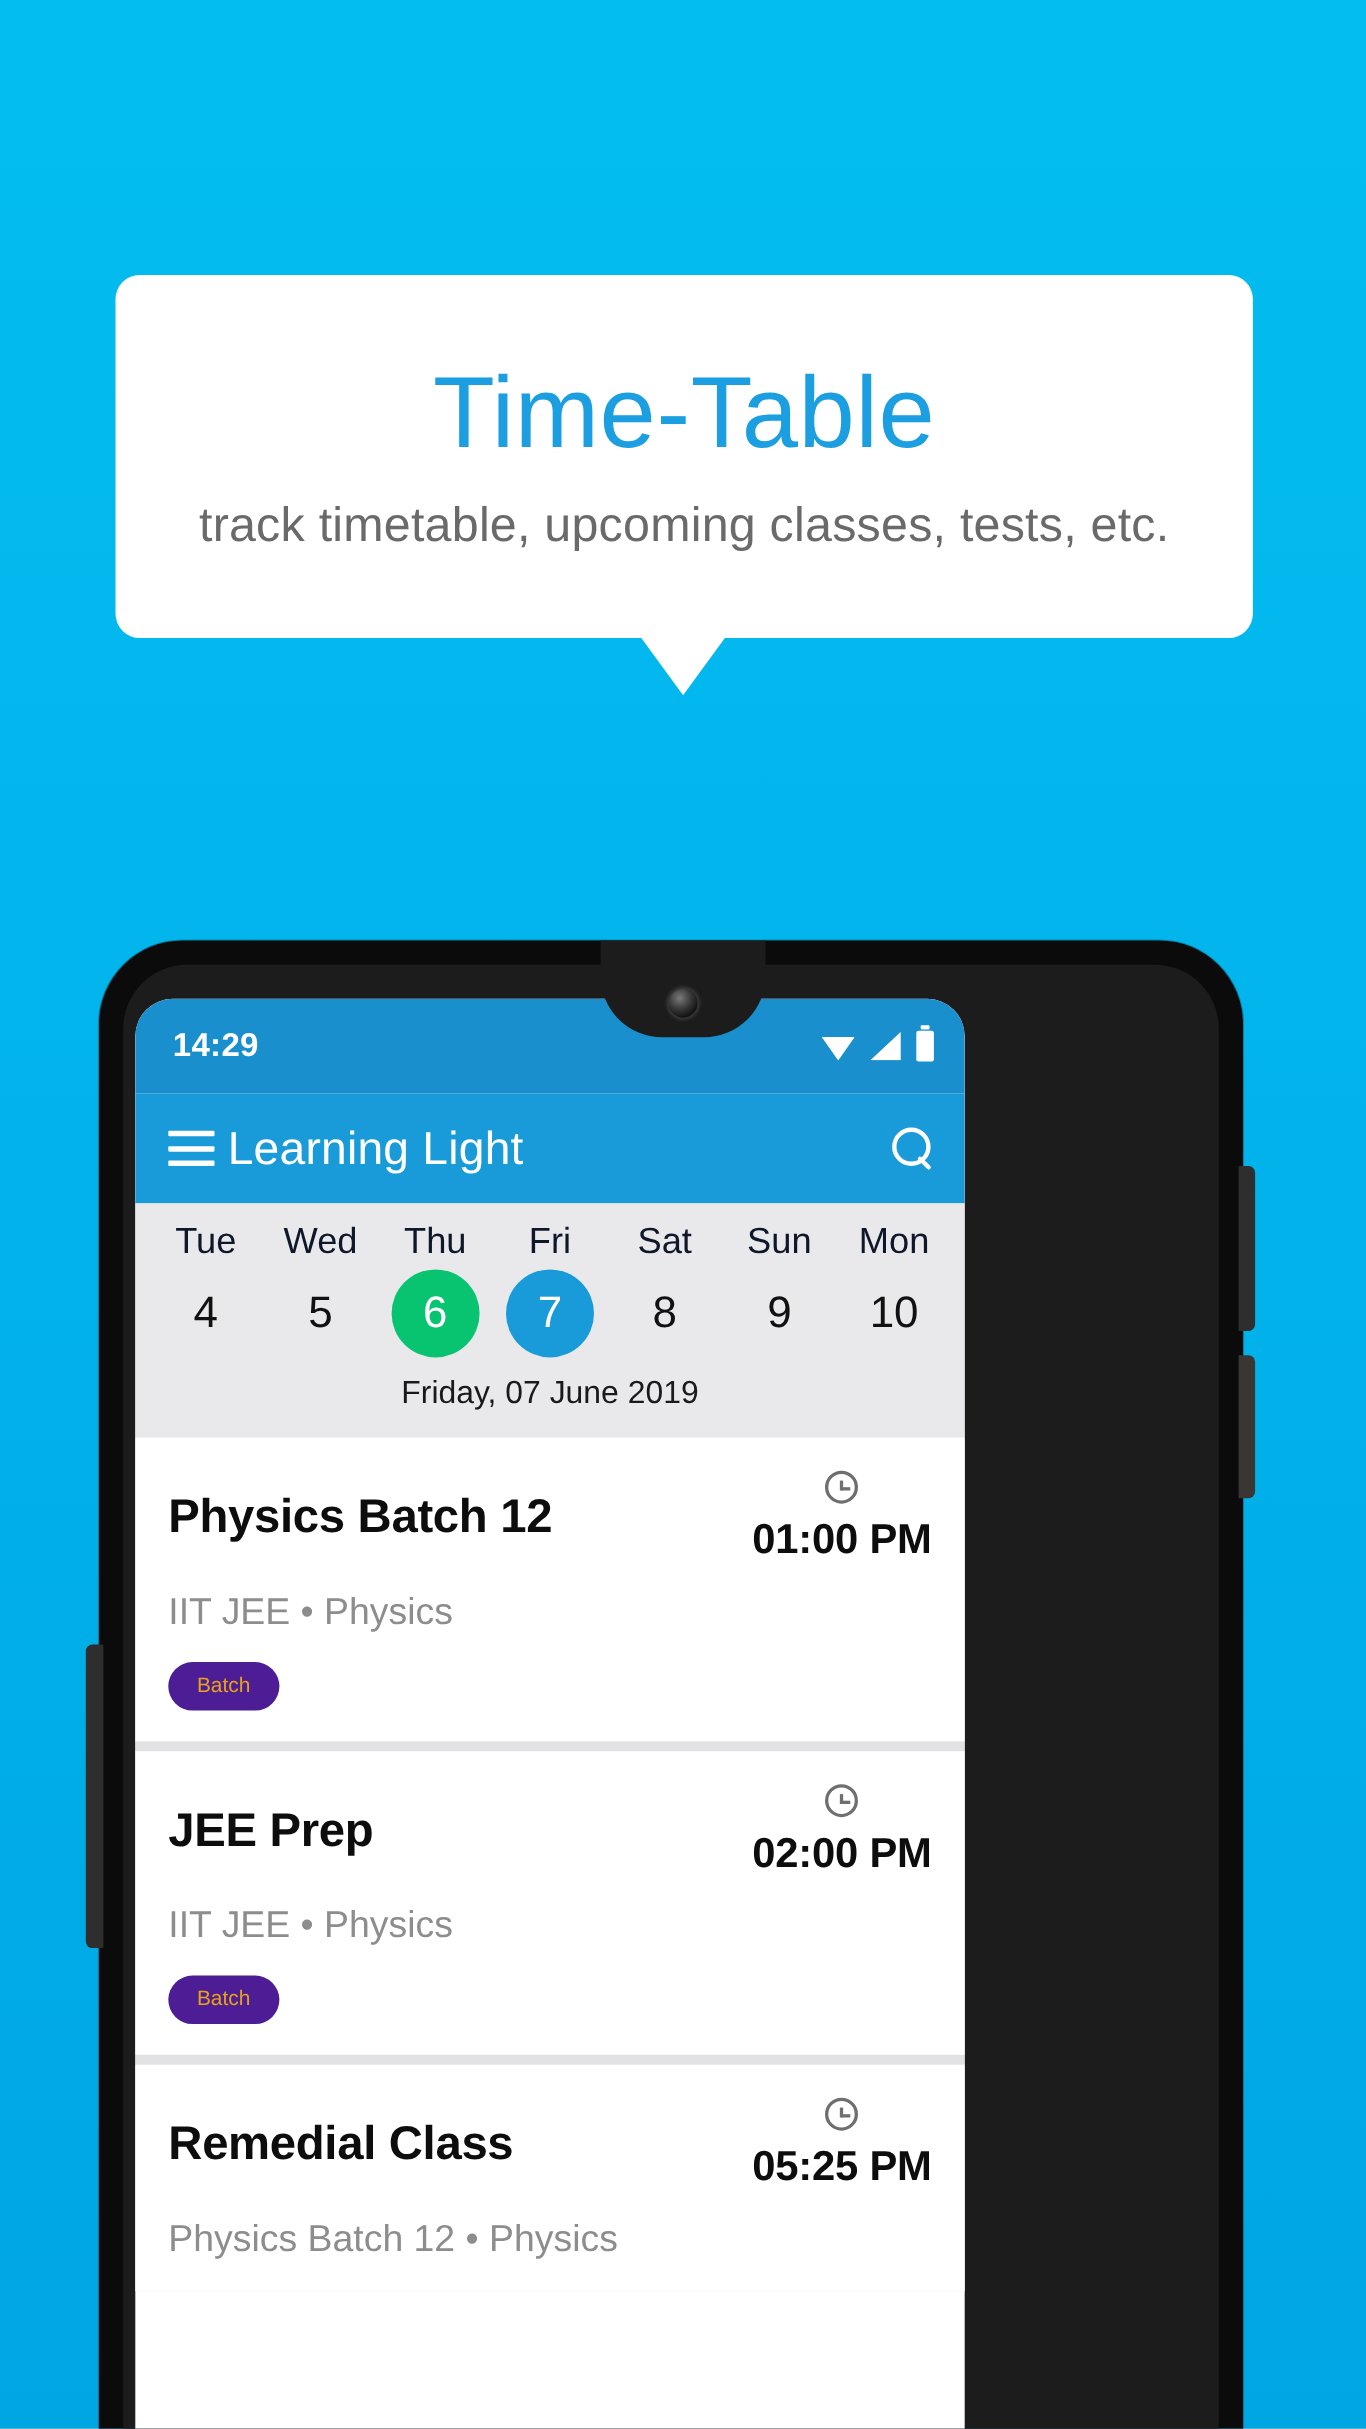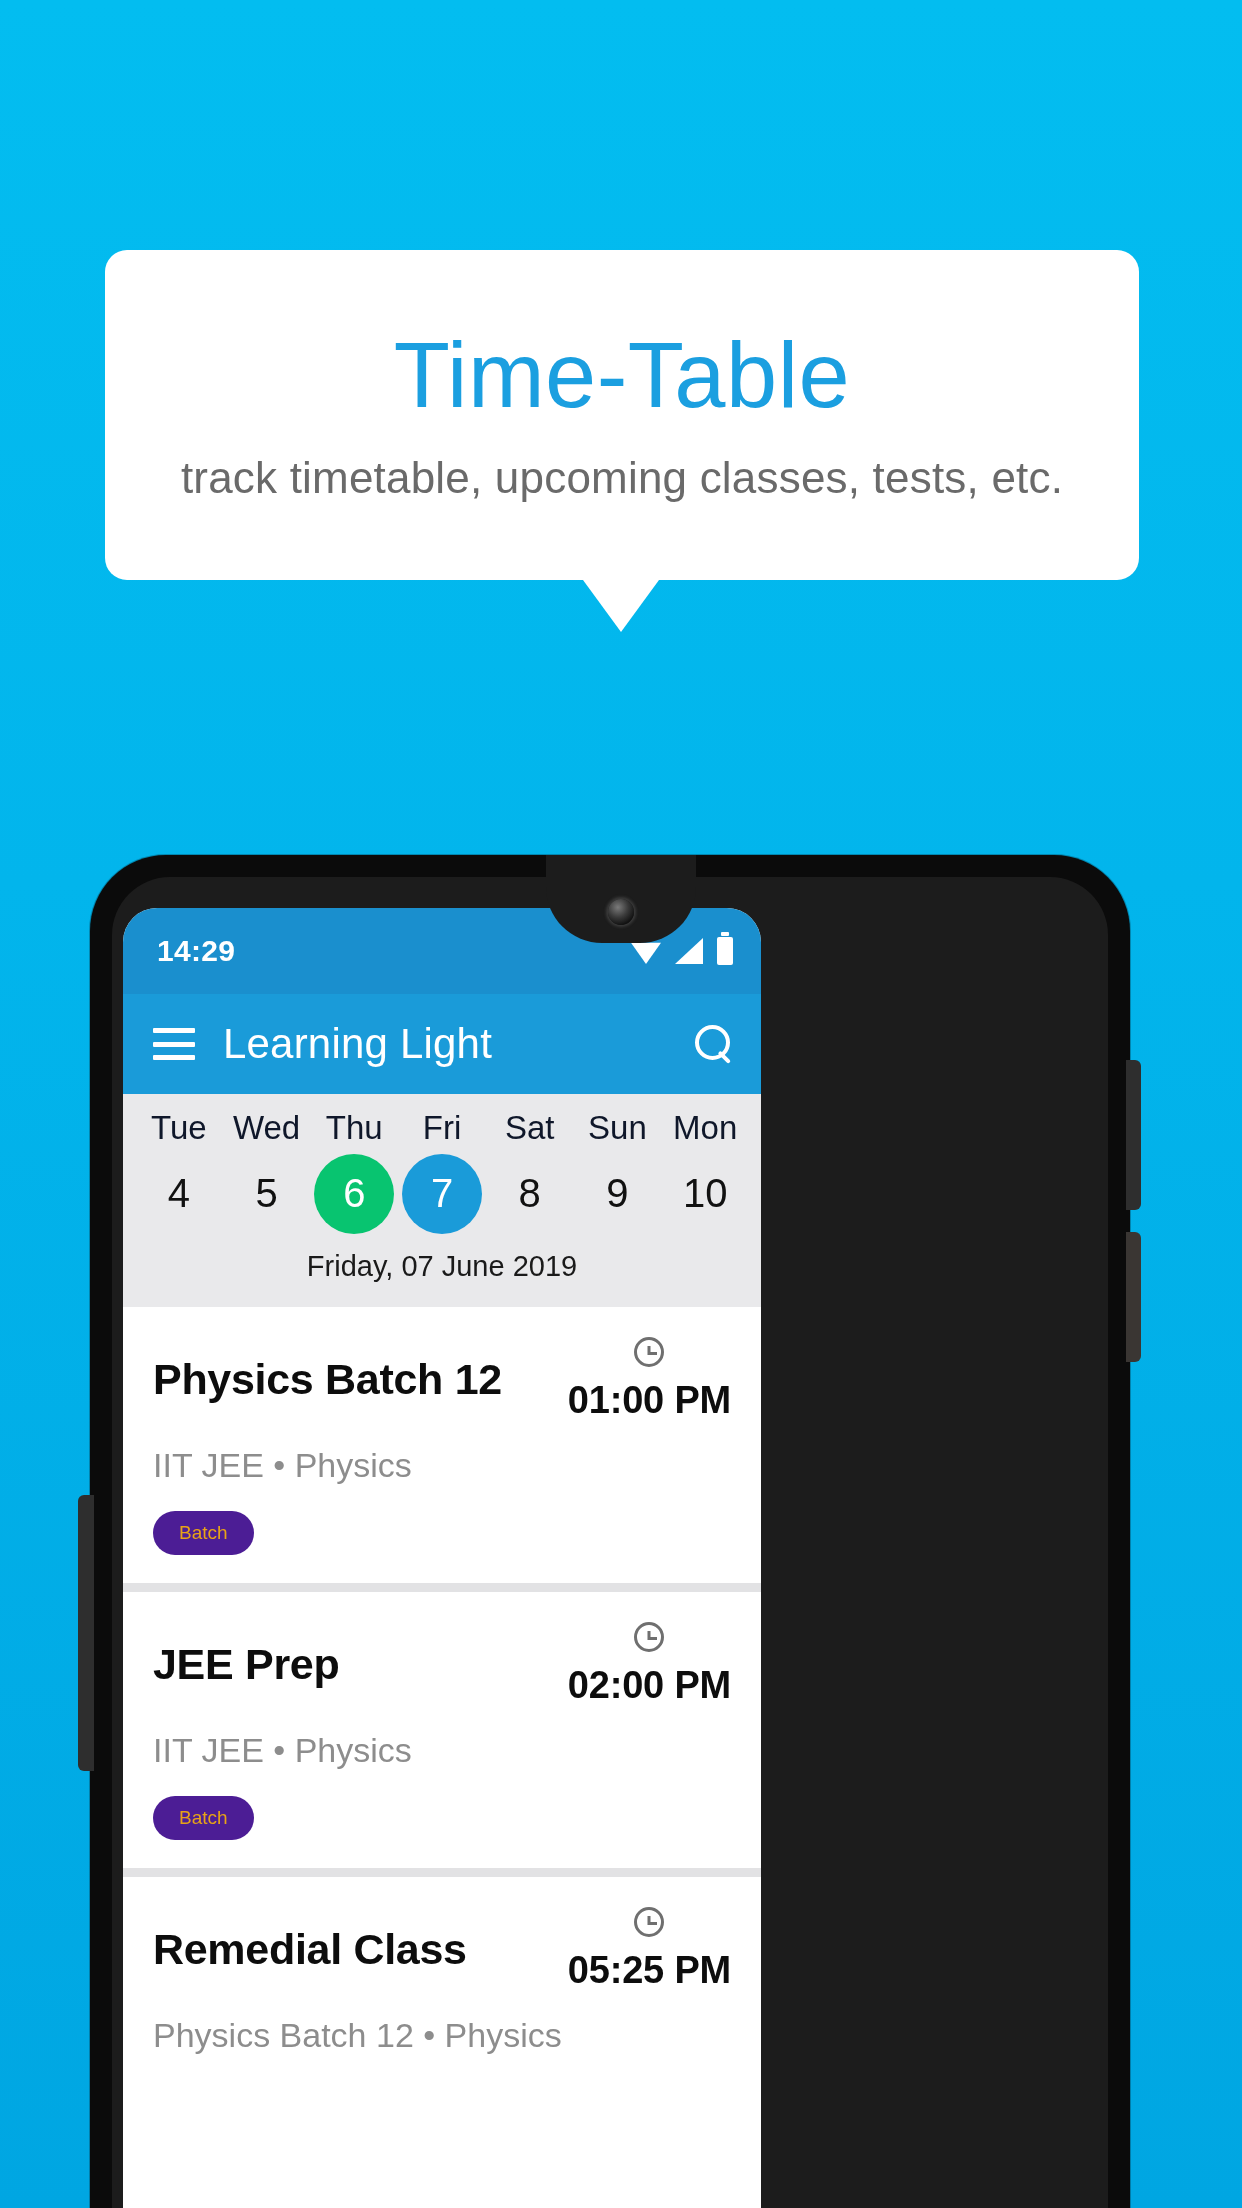--- a/index.html
+++ b/index.html
@@ -63,21 +63,21 @@
   .phone-frame-inner{
     position:absolute;
     left:22px; top:22px;
     width:996px; height:1331px;
     background:#1c1c1c;
     border-radius:58px 58px 0 0;
   }
   .phone-screen{
     position:absolute;
     left:123px; top:908px;
-    width:638px; height:1300px;
+    width:754px; height:1300px;
     background:#ffffff;
     border-radius:34px 34px 0 0;
     overflow:hidden;
   }
 
   
   .notch{
     position:absolute;
     left:50%; top:855px;
     transform:translateX(-50%);
@@ -164,21 +164,21 @@
     border-radius:1px;
   }
 
   
   .app-bar{
     height:100px;
     background:#1a9bd9;
     display:flex;
     align-items:center;
     padding:0 28px 0 30px;
-    gap:28px;
+    gap:12px;
   }
   .hamburger{
     width:42px; height:32px;
     display:flex; flex-direction:column; justify-content:space-between;
     cursor:pointer;
   }
   .hamburger span{
     display:block; height:5px; background:#fff; border-radius:1px;
   }
   .app-title{

